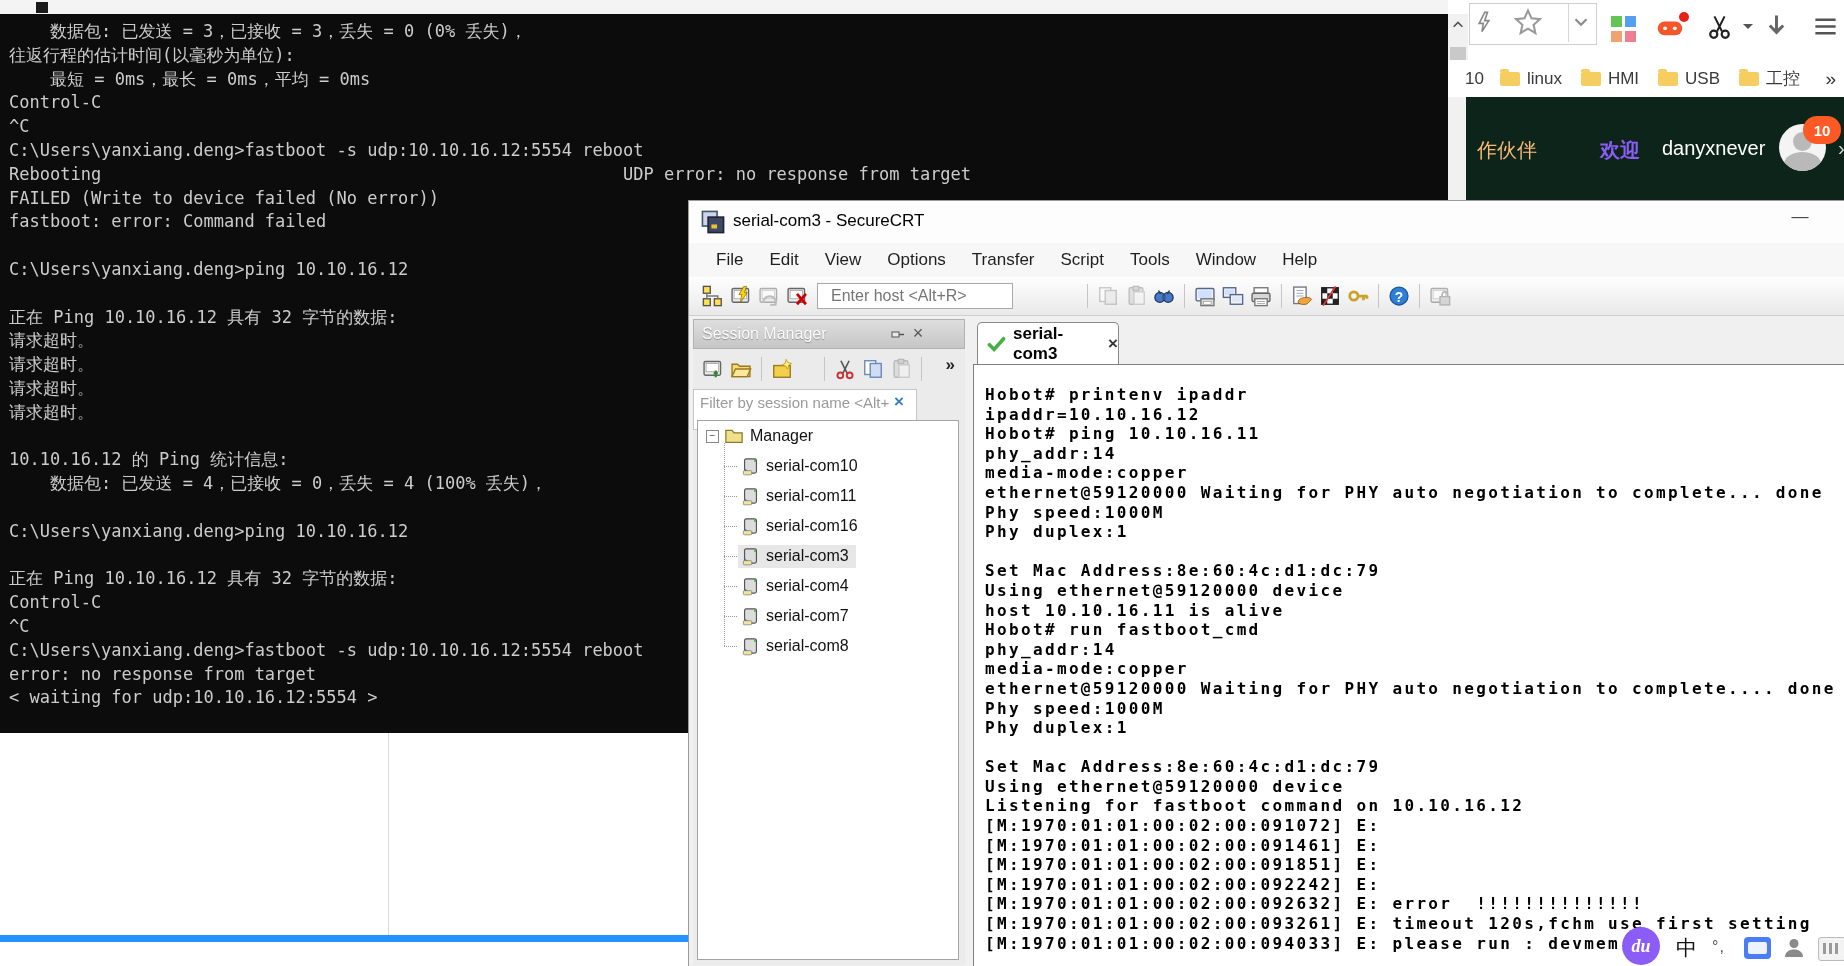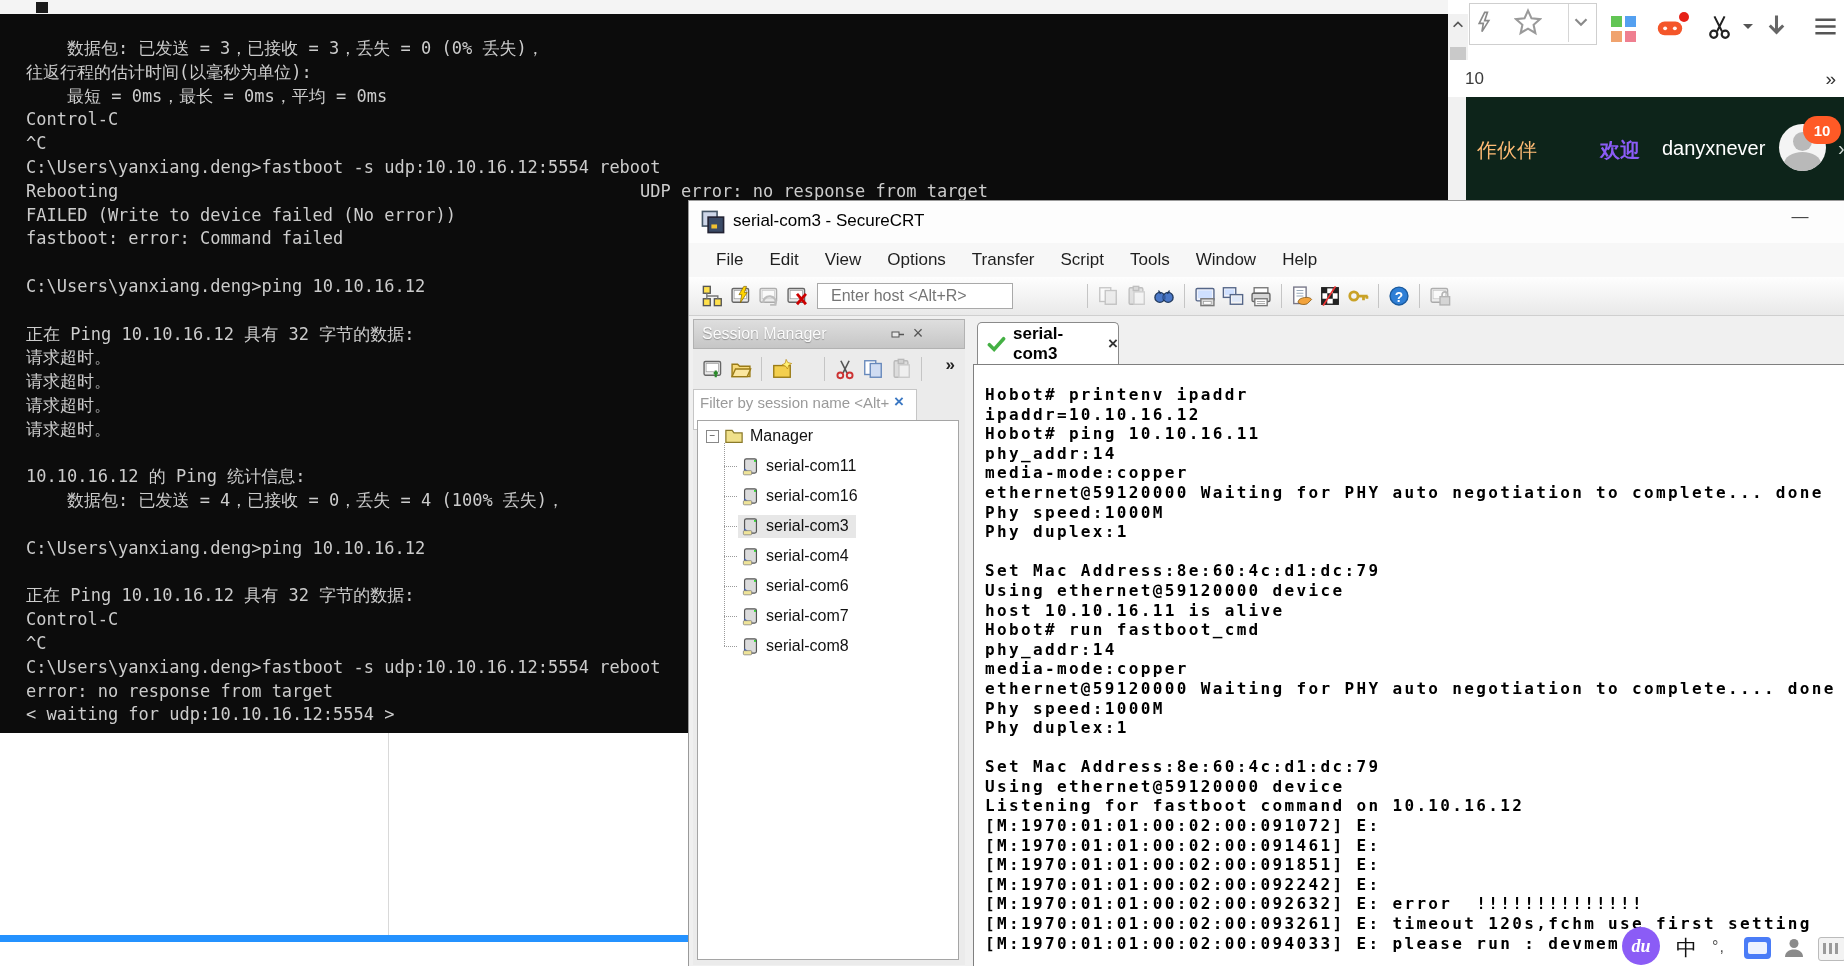--- a/index.html
+++ b/index.html
@@ -4,21 +4,21 @@
 <style>
   html,body{margin:0;padding:0;background:#fff;}
   #root{position:relative;width:1844px;height:966px;overflow:hidden;background:#ffffff;
         font-family:"Liberation Sans",sans-serif;}
   .abs{position:absolute;}
 
   
   .cmd-titlebar{left:0;top:0;width:1448px;height:14px;background:#f4f4f4;}
   .cmd-title-icon{left:36px;top:2px;width:12px;height:11px;background:#1a1a1a;}
   .cmd-window{left:0;top:14px;width:1448px;height:719px;background:#0c0c0c;overflow:hidden;}
-  .cmd-pre{position:absolute;left:9px;top:6px;margin:17px;white-space:pre;
+  .cmd-pre{position:absolute;left:9px;top:6px;margin:0;white-space:pre;
            font-family:"DejaVu Sans Mono",monospace;font-size:17px;line-height:23.8px;color:#cccccc;}
 
   
   .browser-scrollbar{left:1448px;top:14px;width:20px;height:186px;background:#f1f1f1;}
   .sb-up{position:absolute;left:0;top:4px;width:20px;height:22px;text-align:center;}
   .sb-thumb{position:absolute;left:2px;top:33px;width:16px;height:30px;background:#c9c9c9;}
   .addr-end-box{left:1469px;top:3px;width:126px;height:40px;border:1px solid #cfcfcf;background:#fff;}
   .addr-divider{left:1568px;top:4px;width:0;height:38px;border-left:1px solid #d6d6d6;}
   .tico{display:inline-block;}
   .lightning-ic{left:1473px;top:11px;width:22px;height:22px;}
@@ -201,20 +201,38 @@
   <span class="abs scissors-caret"></span>
   <span class="abs tico down-ic"><svg viewBox="0 0 16 16" width="100%" height="100%">
         <path d="M8 2v9M4 8l4 4 4-4" fill="none" stroke="#666" stroke-width="1.8"></path>
       </svg></span>
   <span class="abs tico hamb-ic"><svg viewBox="0 0 16 16" width="100%" height="100%">
         <path d="M2 4h12M2 8h12M2 12h12" stroke="#555" stroke-width="1.6"></path>
       </svg></span>
 
   <div class="abs bookmarks-bar">
     <span class="bm-partial">10</span>
+    <span id="bm-list" style="display:flex;align-items:center;">
+        <span class="bm-item">
+          <span class="bm-folder"></span>
+          <span class="bm-label">linux</span>
+        </span>
+        <span class="bm-item">
+          <span class="bm-folder"></span>
+          <span class="bm-label">HMI</span>
+        </span>
+        <span class="bm-item">
+          <span class="bm-folder"></span>
+          <span class="bm-label">USB</span>
+        </span>
+        <span class="bm-item">
+          <span class="bm-folder"></span>
+          <span class="bm-label">工控</span>
+        </span>
+      </span>
     <span class="bm-more">»</span>
   </div>
 
   <div class="abs banner">
     <span class="banner-partner">作伙伴</span>
     <span class="banner-welcome">欢迎</span>
     <span class="banner-user">danyxnever</span>
     <span class="avatar">
         <i></i>
         <b></b>
@@ -439,20 +457,33 @@
             <div class="srow">
               <span class="rowbox">
                 <span class="sicon">
                   <svg viewBox="0 0 16 16" width="100%" height="100%">
                     <rect x="3" y="1.5" width="10" height="12" rx="1.5" fill="#dcdcdc" stroke="#555"></rect>
                     <rect x="11" y="2.5" width="1.6" height="1.6" fill="#33cc33"></rect>
                     <path d="M3 9.5l5.5 4.5H3z" fill="#4a6fd0"></path>
                     <rect x="2" y="11.5" width="7" height="3.5" rx=".8" fill="#efe49a" stroke="#777" stroke-width=".6"></rect>
                   </svg>
                 </span>
+                <span class="lbl">serial-com10</span>
+              </span>
+            </div>
+            <div class="srow">
+              <span class="rowbox">
+                <span class="sicon">
+                  <svg viewBox="0 0 16 16" width="100%" height="100%">
+                    <rect x="3" y="1.5" width="10" height="12" rx="1.5" fill="#dcdcdc" stroke="#555"></rect>
+                    <rect x="11" y="2.5" width="1.6" height="1.6" fill="#33cc33"></rect>
+                    <path d="M3 9.5l5.5 4.5H3z" fill="#4a6fd0"></path>
+                    <rect x="2" y="11.5" width="7" height="3.5" rx=".8" fill="#efe49a" stroke="#777" stroke-width=".6"></rect>
+                  </svg>
+                </span>
                 <span class="lbl">serial-com11</span>
               </span>
             </div>
             <div class="srow">
               <span class="rowbox">
                 <span class="sicon">
                   <svg viewBox="0 0 16 16" width="100%" height="100%">
                     <rect x="3" y="1.5" width="10" height="12" rx="1.5" fill="#dcdcdc" stroke="#555"></rect>
                     <rect x="11" y="2.5" width="1.6" height="1.6" fill="#33cc33"></rect>
                     <path d="M3 9.5l5.5 4.5H3z" fill="#4a6fd0"></path>
@@ -491,33 +522,20 @@
             <div class="srow">
               <span class="rowbox">
                 <span class="sicon">
                   <svg viewBox="0 0 16 16" width="100%" height="100%">
                     <rect x="3" y="1.5" width="10" height="12" rx="1.5" fill="#dcdcdc" stroke="#555"></rect>
                     <rect x="11" y="2.5" width="1.6" height="1.6" fill="#33cc33"></rect>
                     <path d="M3 9.5l5.5 4.5H3z" fill="#4a6fd0"></path>
                     <rect x="2" y="11.5" width="7" height="3.5" rx=".8" fill="#efe49a" stroke="#777" stroke-width=".6"></rect>
                   </svg>
                 </span>
-                <span class="lbl">serial-com6</span>
-              </span>
-            </div>
-            <div class="srow">
-              <span class="rowbox">
-                <span class="sicon">
-                  <svg viewBox="0 0 16 16" width="100%" height="100%">
-                    <rect x="3" y="1.5" width="10" height="12" rx="1.5" fill="#dcdcdc" stroke="#555"></rect>
-                    <rect x="11" y="2.5" width="1.6" height="1.6" fill="#33cc33"></rect>
-                    <path d="M3 9.5l5.5 4.5H3z" fill="#4a6fd0"></path>
-                    <rect x="2" y="11.5" width="7" height="3.5" rx=".8" fill="#efe49a" stroke="#777" stroke-width=".6"></rect>
-                  </svg>
-                </span>
                 <span class="lbl">serial-com7</span>
               </span>
             </div>
             <div class="srow">
               <span class="rowbox">
                 <span class="sicon">
                   <svg viewBox="0 0 16 16" width="100%" height="100%">
                     <rect x="3" y="1.5" width="10" height="12" rx="1.5" fill="#dcdcdc" stroke="#555"></rect>
                     <rect x="11" y="2.5" width="1.6" height="1.6" fill="#33cc33"></rect>
                     <path d="M3 9.5l5.5 4.5H3z" fill="#4a6fd0"></path>

